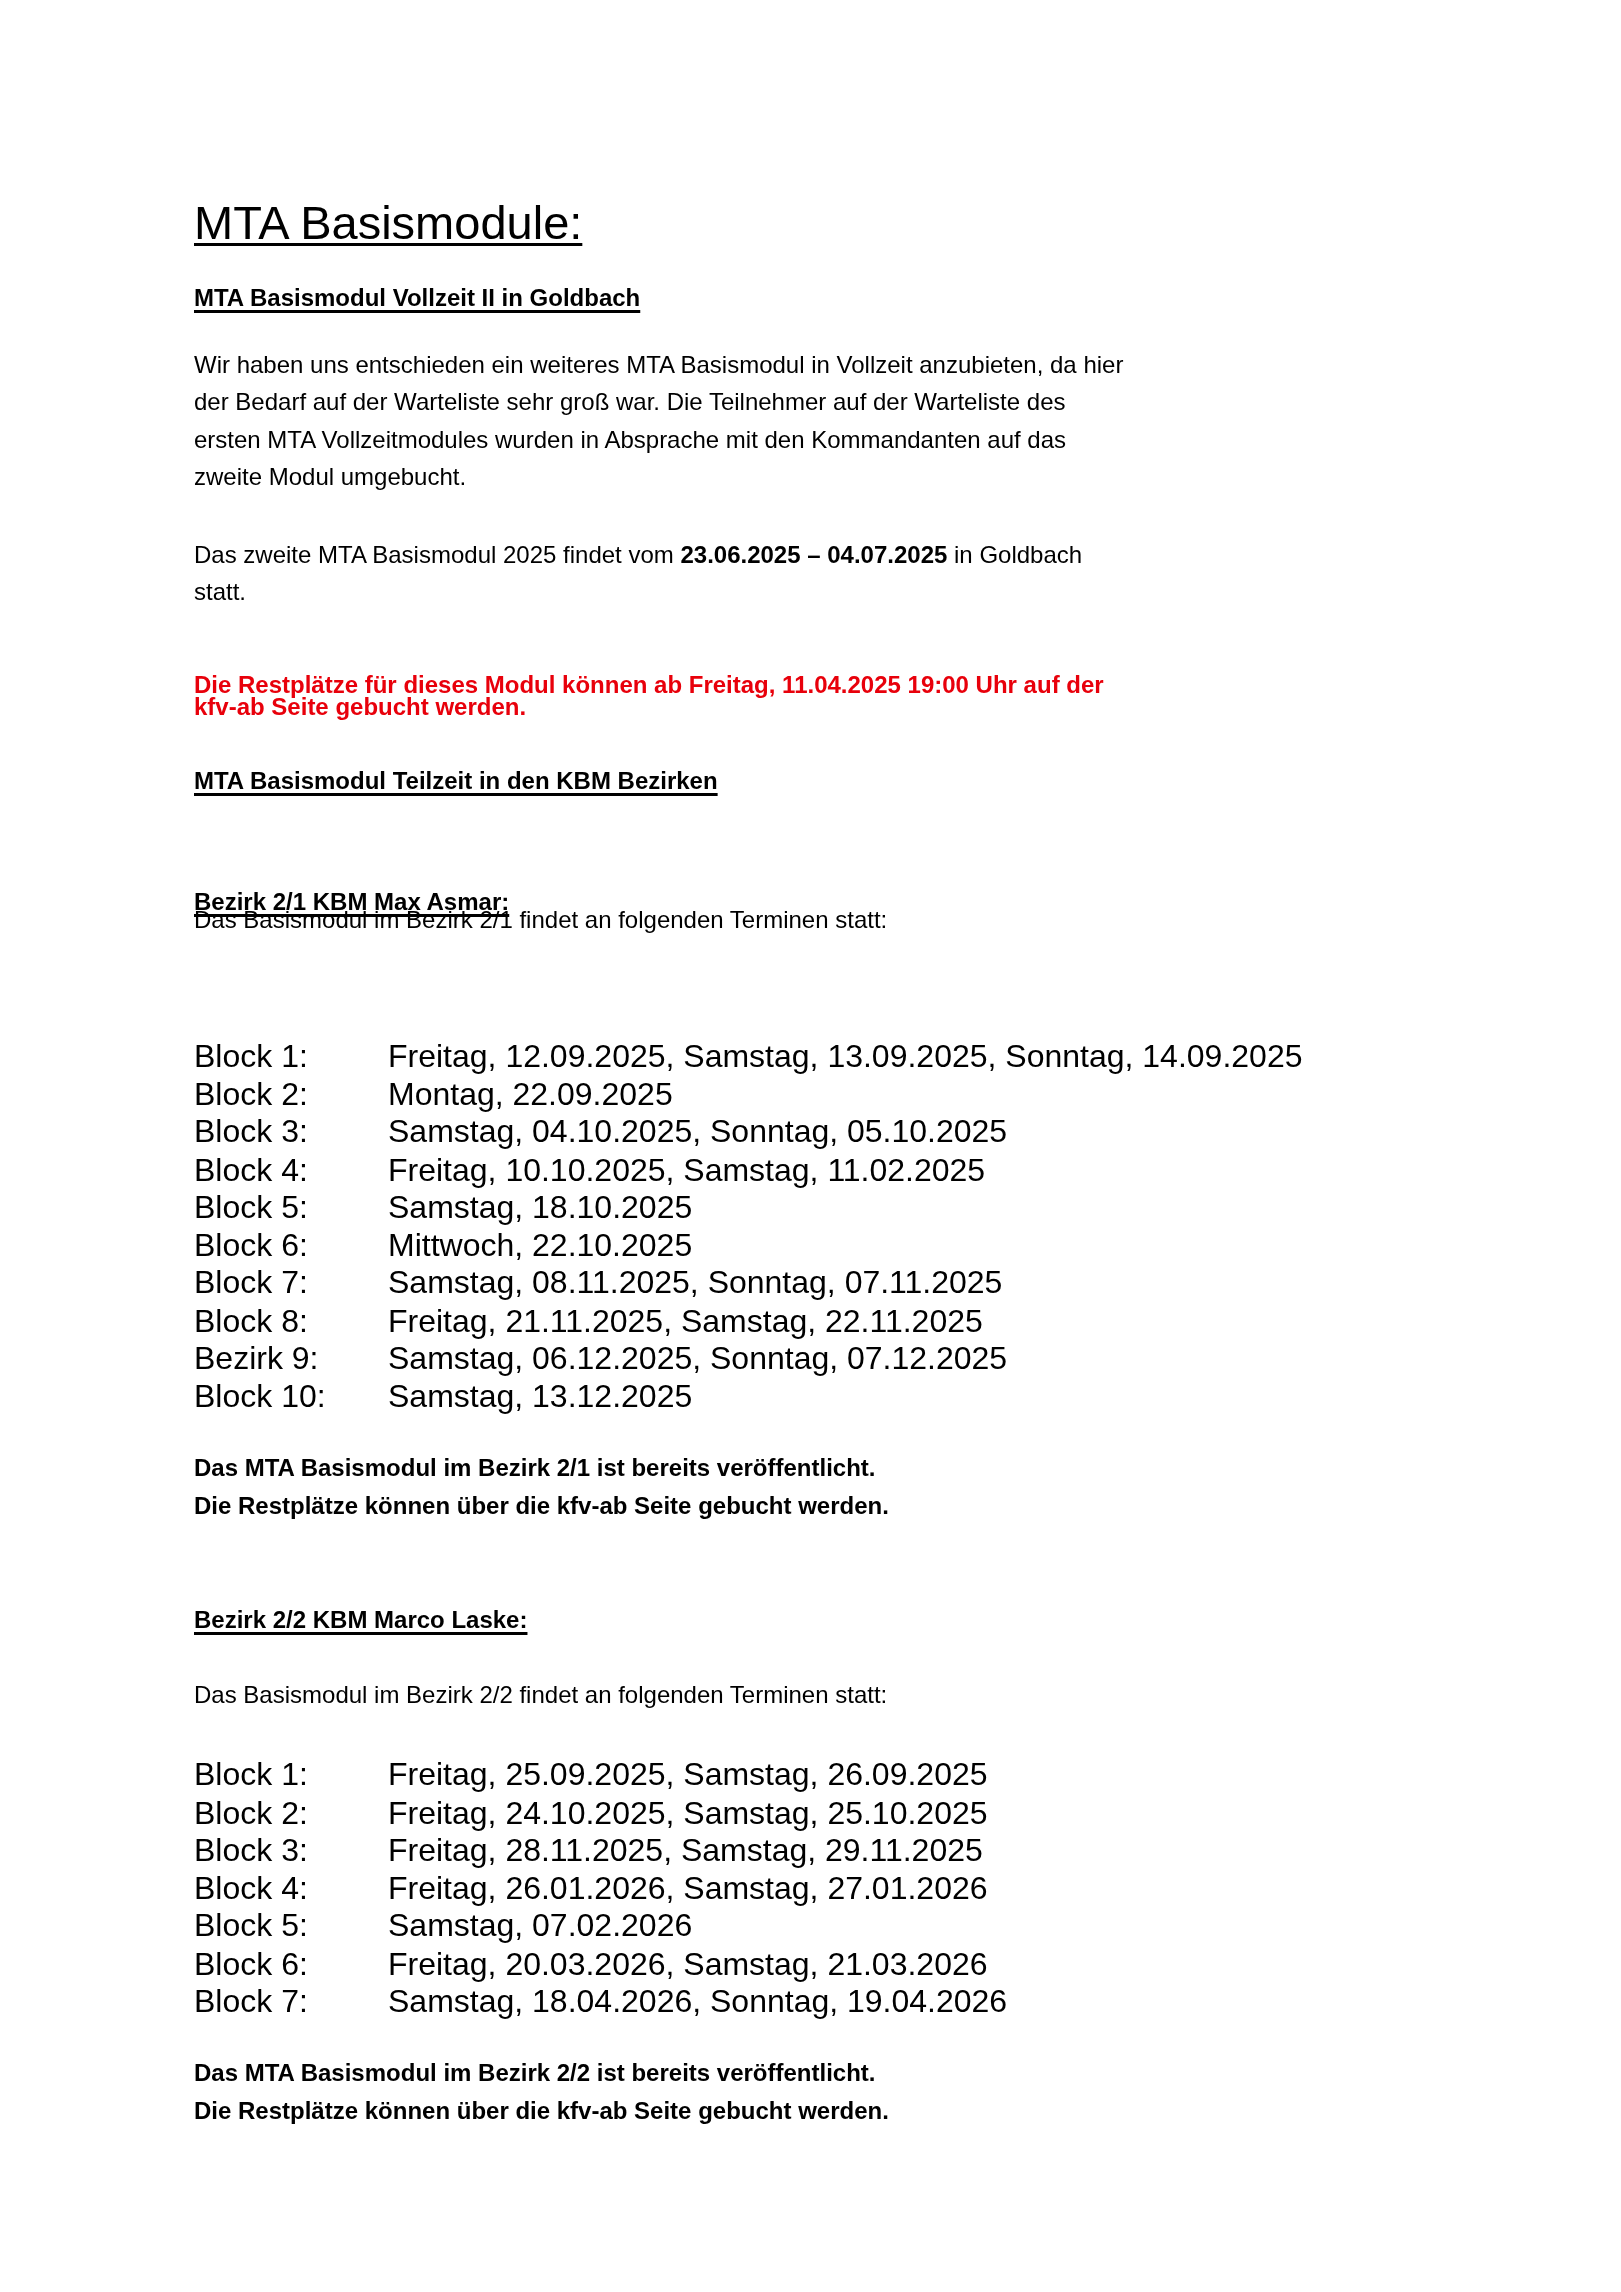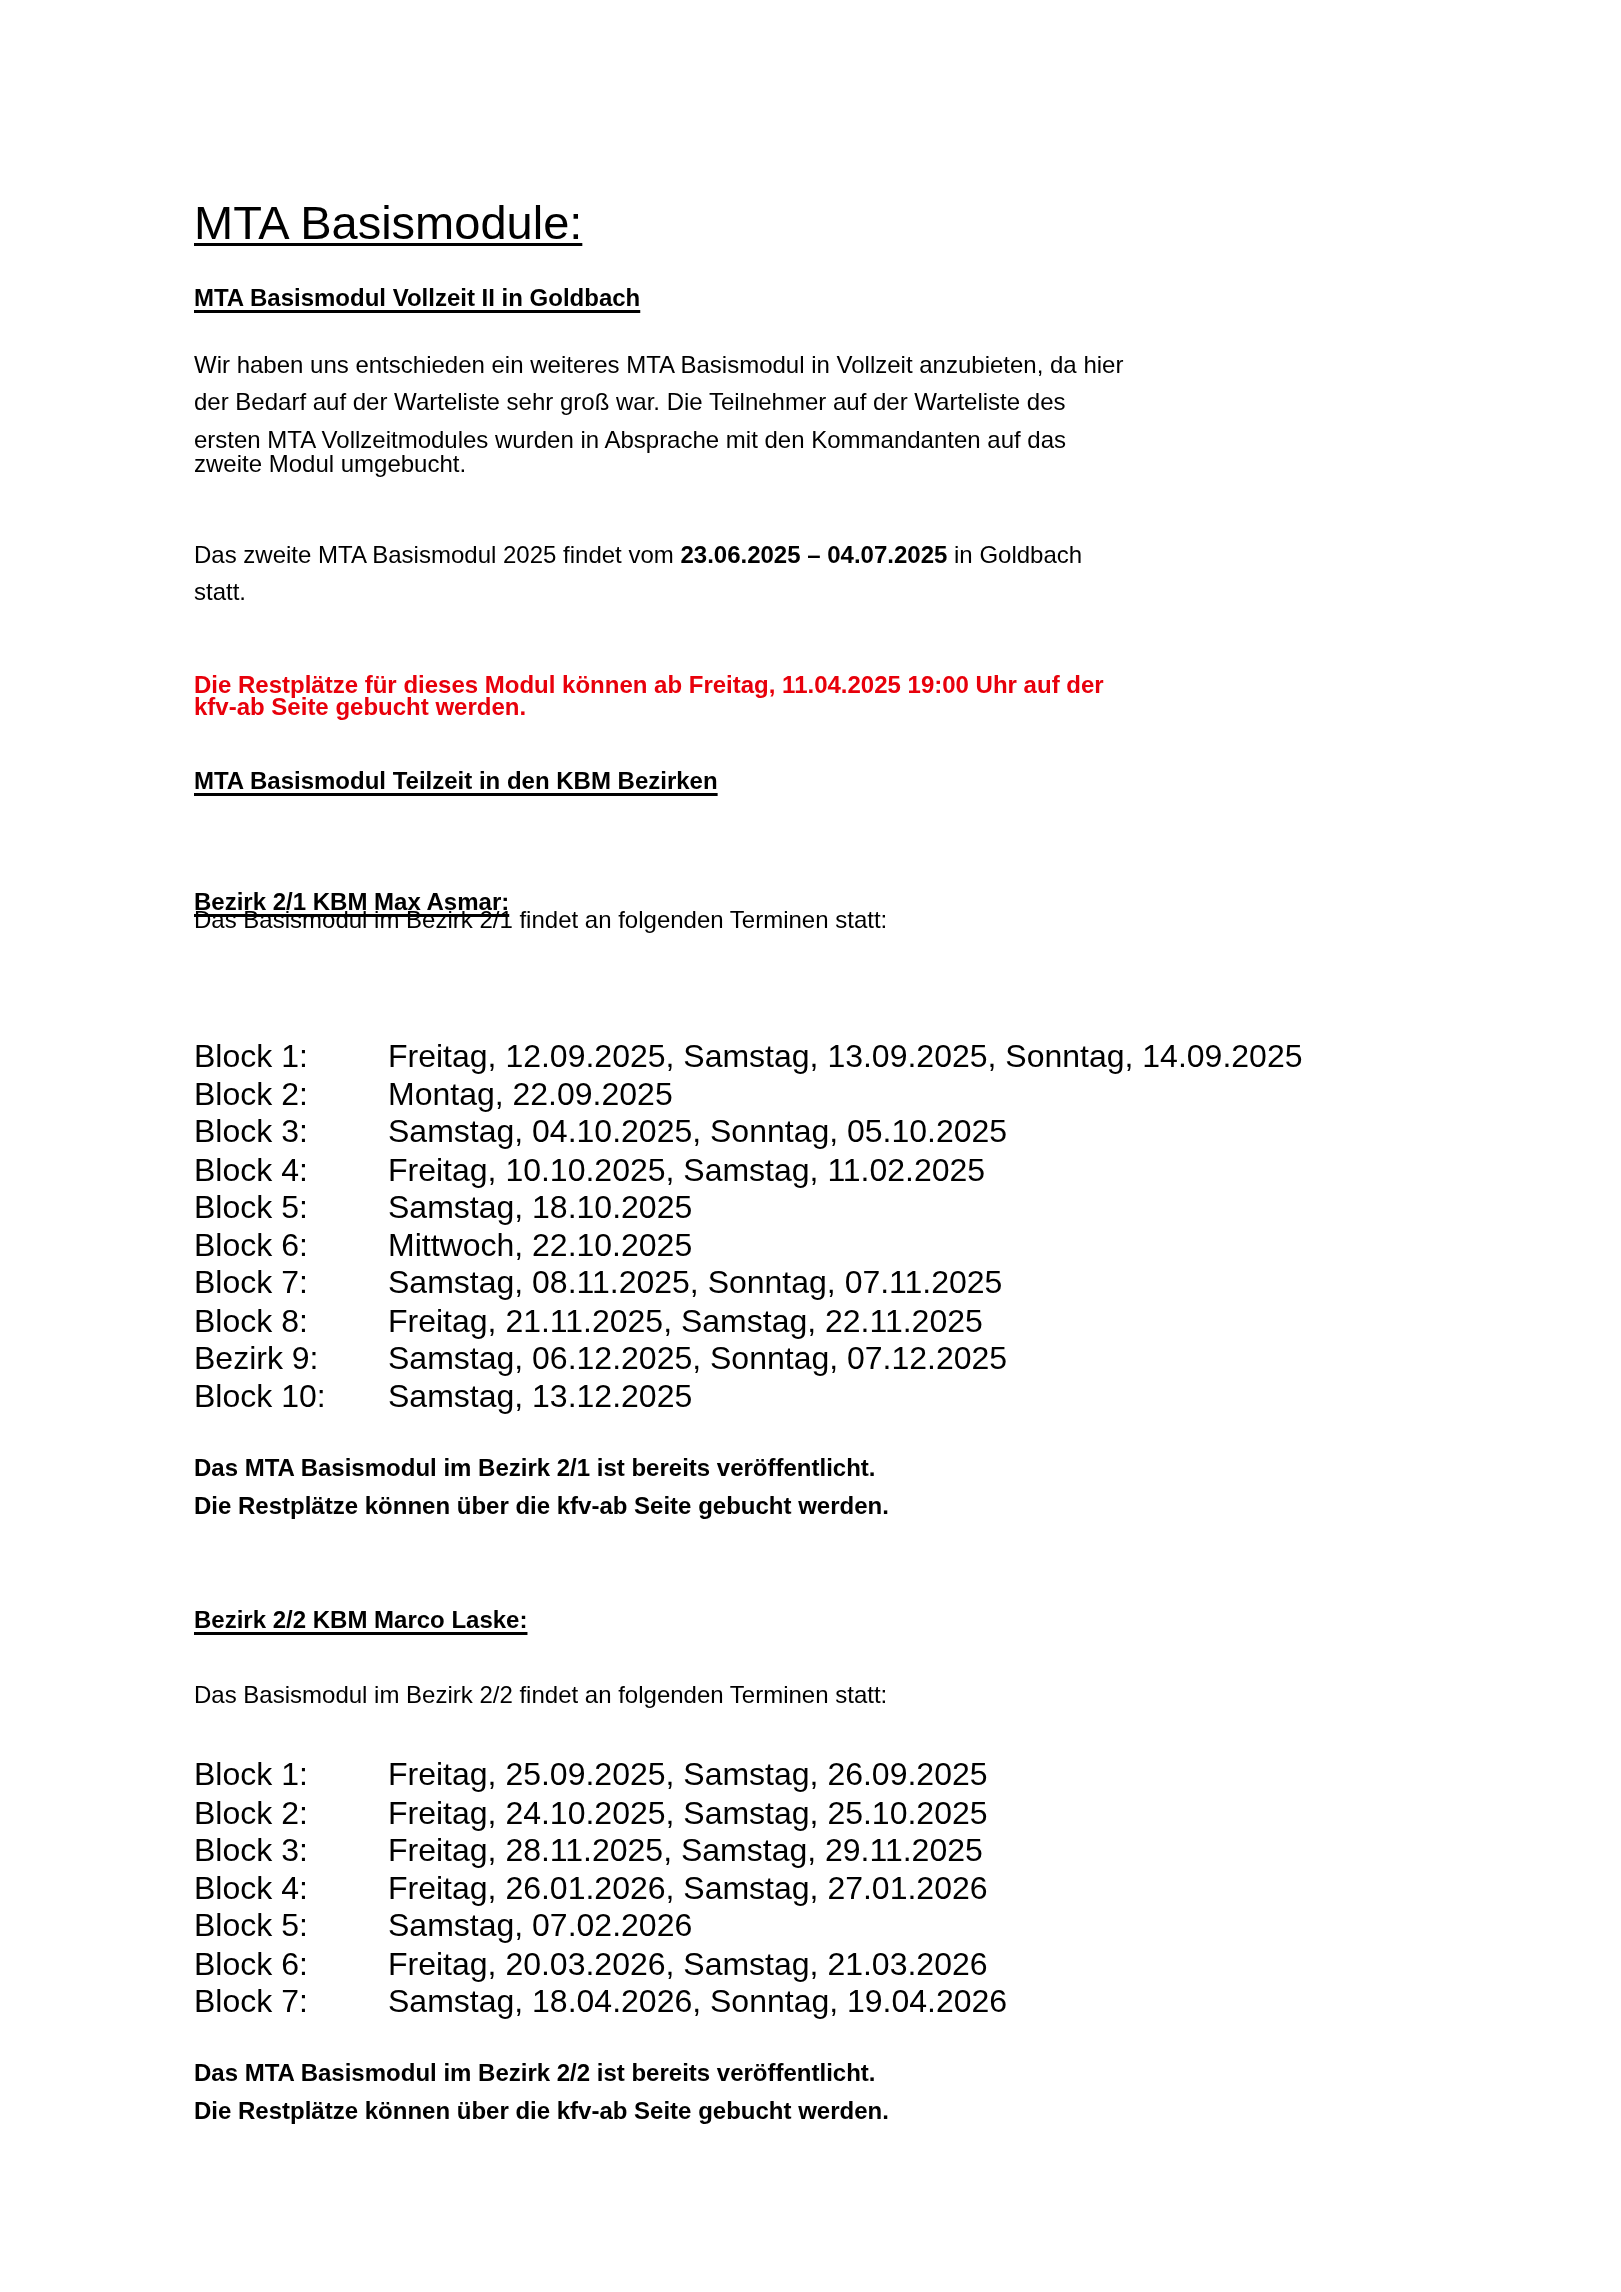--- a/index.html
+++ b/index.html
@@ -17,21 +17,21 @@
 </head>
 <body>
 
 <div class="line title" style="top:199px;">MTA Basismodule:</div>
 
 <div class="line h2" style="top:286px;">MTA Basismodul Vollzeit II in Goldbach</div>
 
 <div class="line" style="top:353px;">Wir haben uns entschieden ein weiteres MTA Basismodul in Vollzeit anzubieten, da hier</div>
 <div class="line" style="top:390px;">der Bedarf auf der Warteliste sehr groß war. Die Teilnehmer auf der Warteliste des</div>
 <div class="line" style="top:428px;">ersten MTA Vollzeitmodules wurden in Absprache mit den Kommandanten auf das</div>
-<div class="line" style="top:452px;">zweite Modul umgebucht.</div>
+<div class="line" style="top:465px;">zweite Modul umgebucht.</div>
 
 <div class="line" style="top:543px;"><span>Das zweite MTA Basismodul 2025 findet vom </span><span class="bold">23.06.2025 – 04.07.2025</span><span> in Goldbach</span></div>
 <div class="line" style="top:580px;">statt.</div>
 
 <div class="line red" style="top:657px;margin-top:16px;">Die Restplätze für dieses Modul können ab Freitag, 11.04.2025 19:00 Uhr auf der</div>
 <div class="line red" style="top:695px;">kfv-ab Seite gebucht werden.</div>
 
 <div class="line h2" style="top:769px;">MTA Basismodul Teilzeit in den KBM Bezirken</div>
 
 <div class="line h2" style="top:890px;">Bezirk 2/1 KBM Max Asmar:</div>

